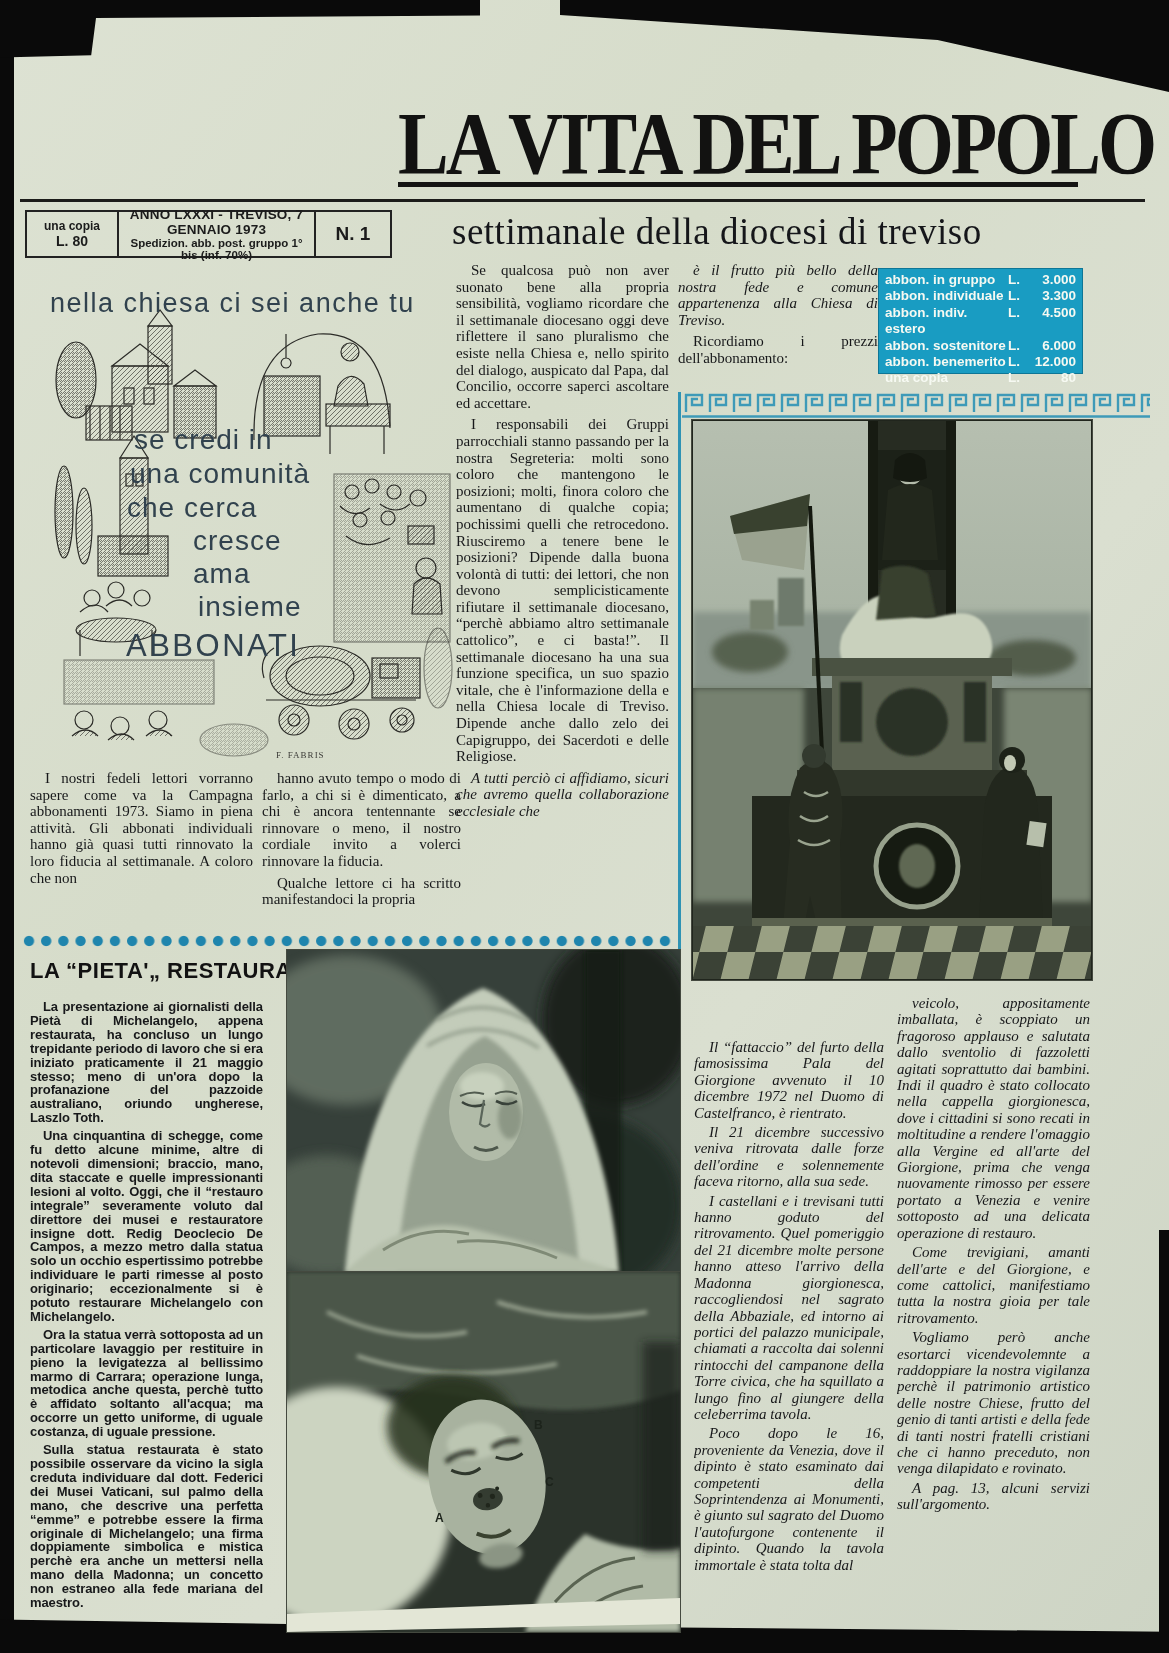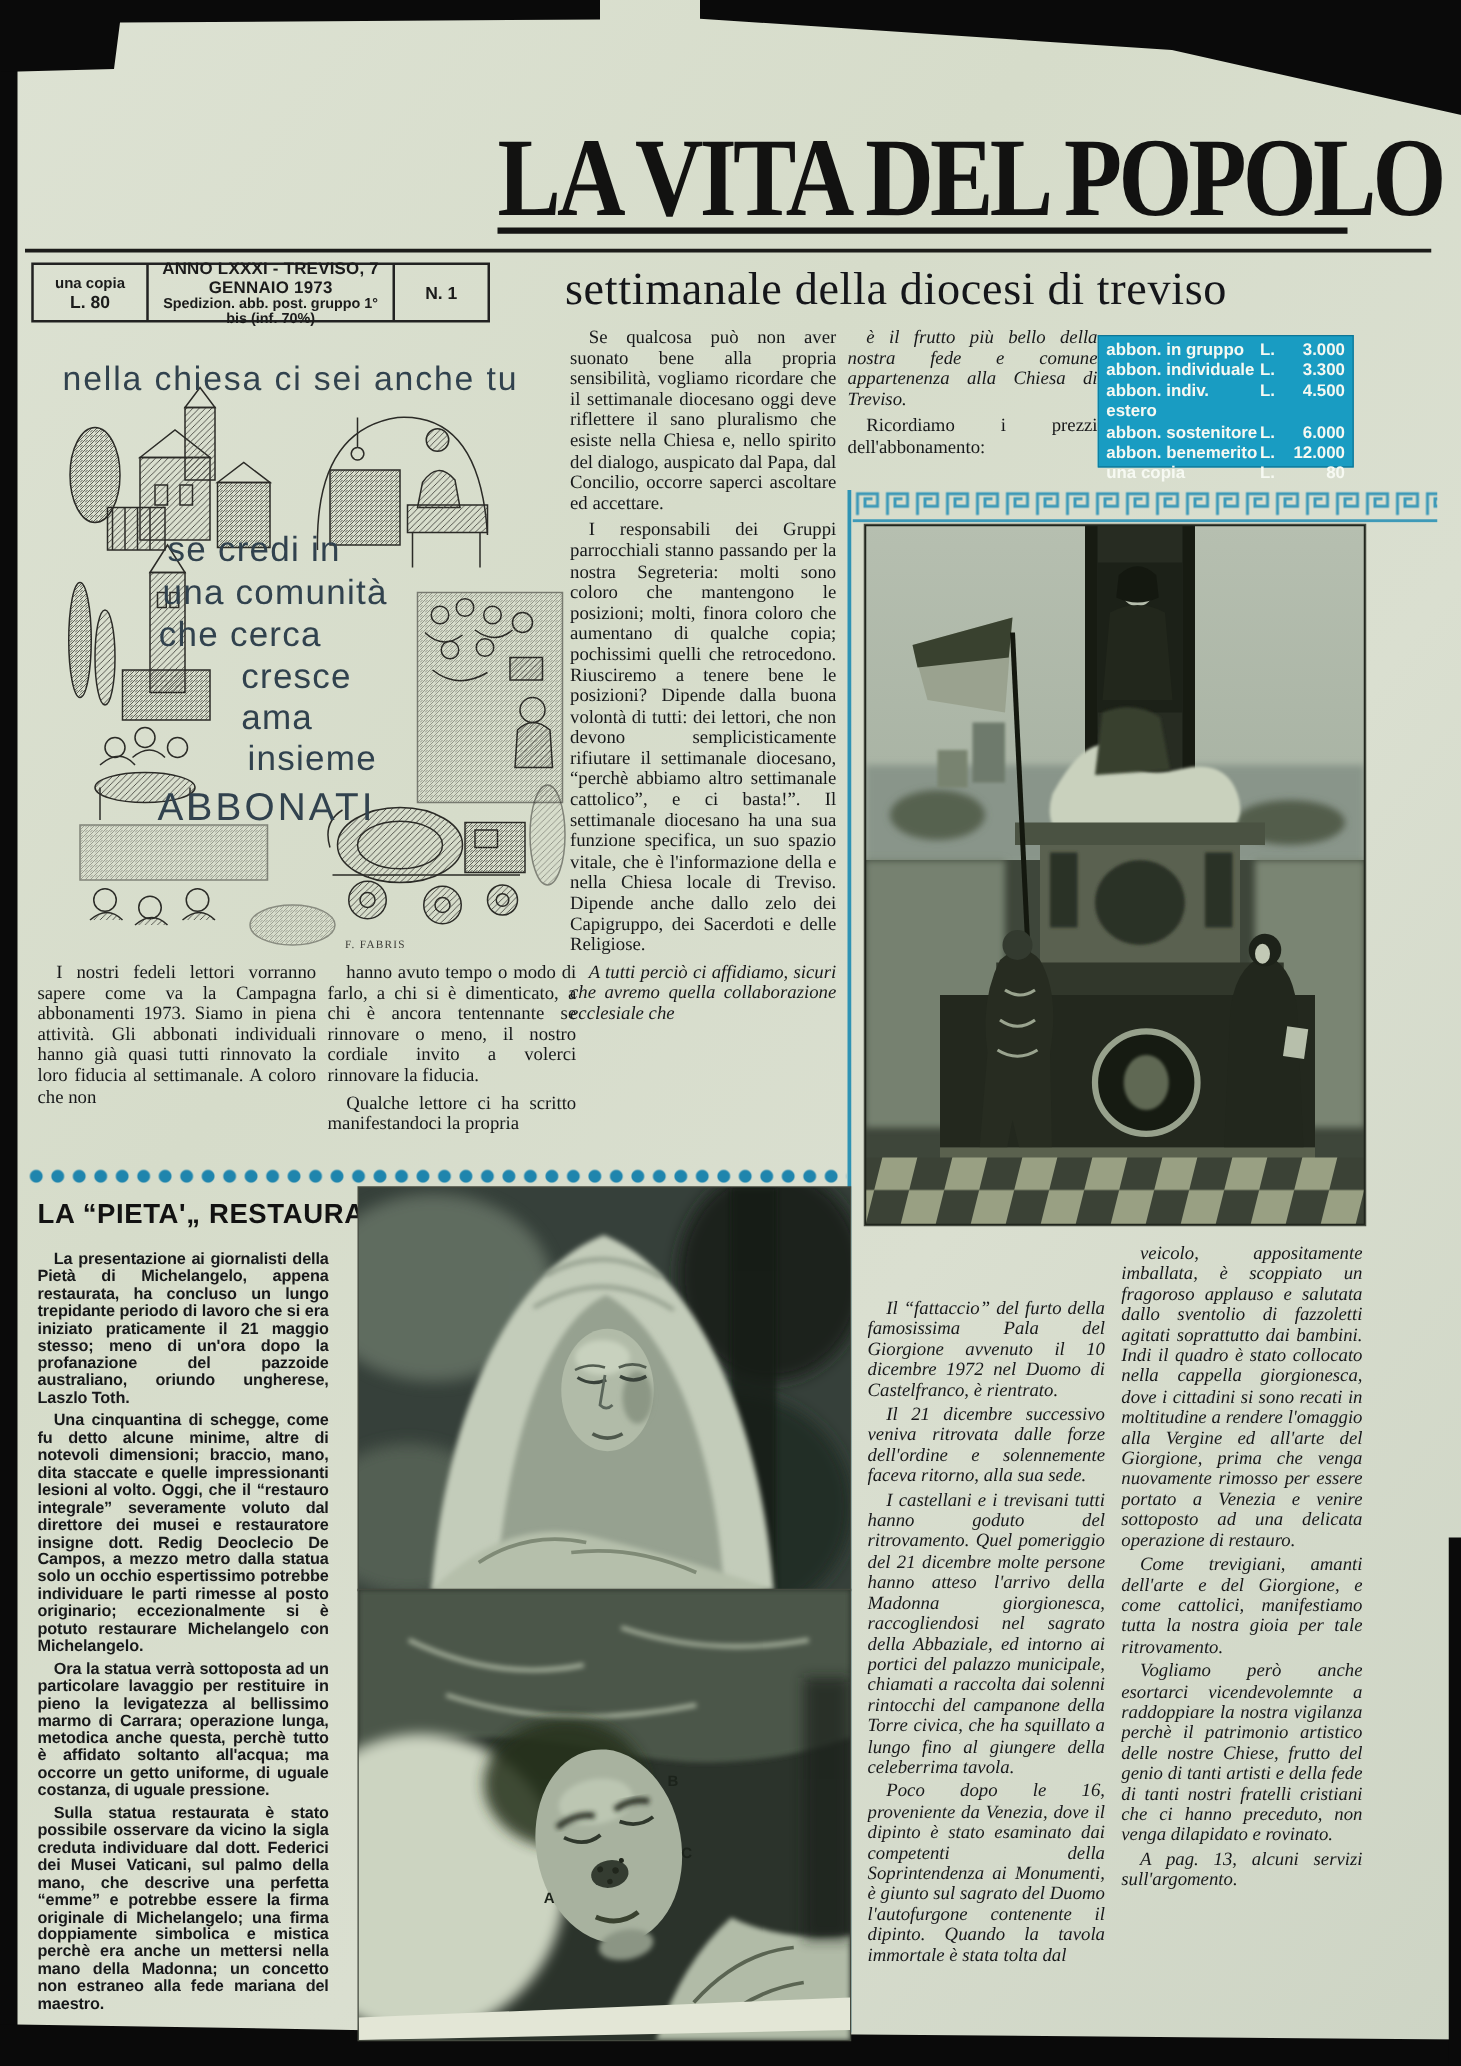--- a/index.html
+++ b/index.html
@@ -19,21 +19,21 @@
 
   
   .issuebox{border:2px solid #222;display:flex;align-items:stretch;background:transparent;
             font-family:"Liberation Sans",sans-serif;color:#1b1b1b;}
   .issuebox .cell{display:flex;flex-direction:column;justify-content:center;text-align:center;padding:2px 6px;}
   .issuebox .sep{width:2px;background:#222;}
   .ib-small{font-size:12px;font-weight:bold;}
   .ib-price{font-size:14px;font-weight:bold;}
   .ib-line1{font-size:13.5px;font-weight:bold;letter-spacing:.2px;}
   .ib-line2{font-size:11.5px;font-weight:bold;}
-  .ib-num{font-size:14px;font-weight:bold;}
+  .ib-num{font-size:19px;font-weight:bold;}
 
   
   .ad-text{font-family:"Liberation Sans",sans-serif;color:#31424e;}
   .ad-tagline{font-size:27px;letter-spacing:1.5px;white-space:nowrap;}
   .ad-line{font-size:28px;letter-spacing:1px;white-space:nowrap;}
   .ad-cta{font-size:31px;letter-spacing:2.5px;white-space:nowrap;}
   .ad-sign{font-size:9px;color:#3c3c38;letter-spacing:1px;}
 
   
   .col{text-align:justify;}

